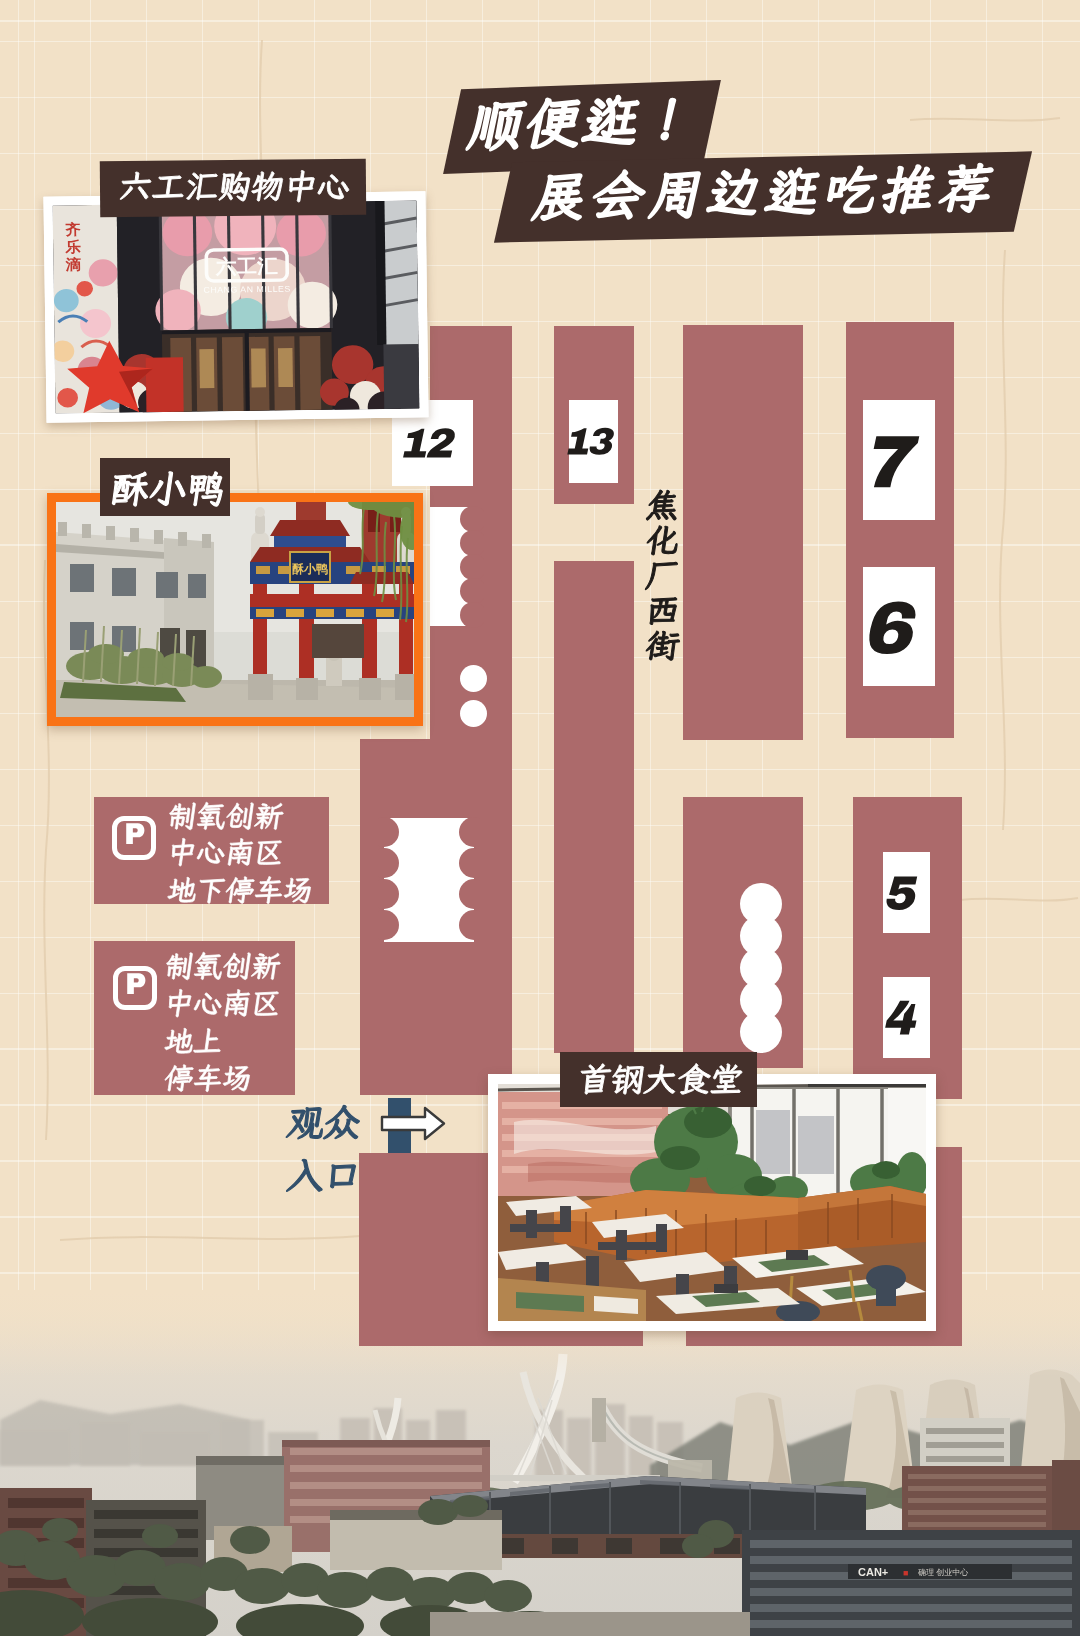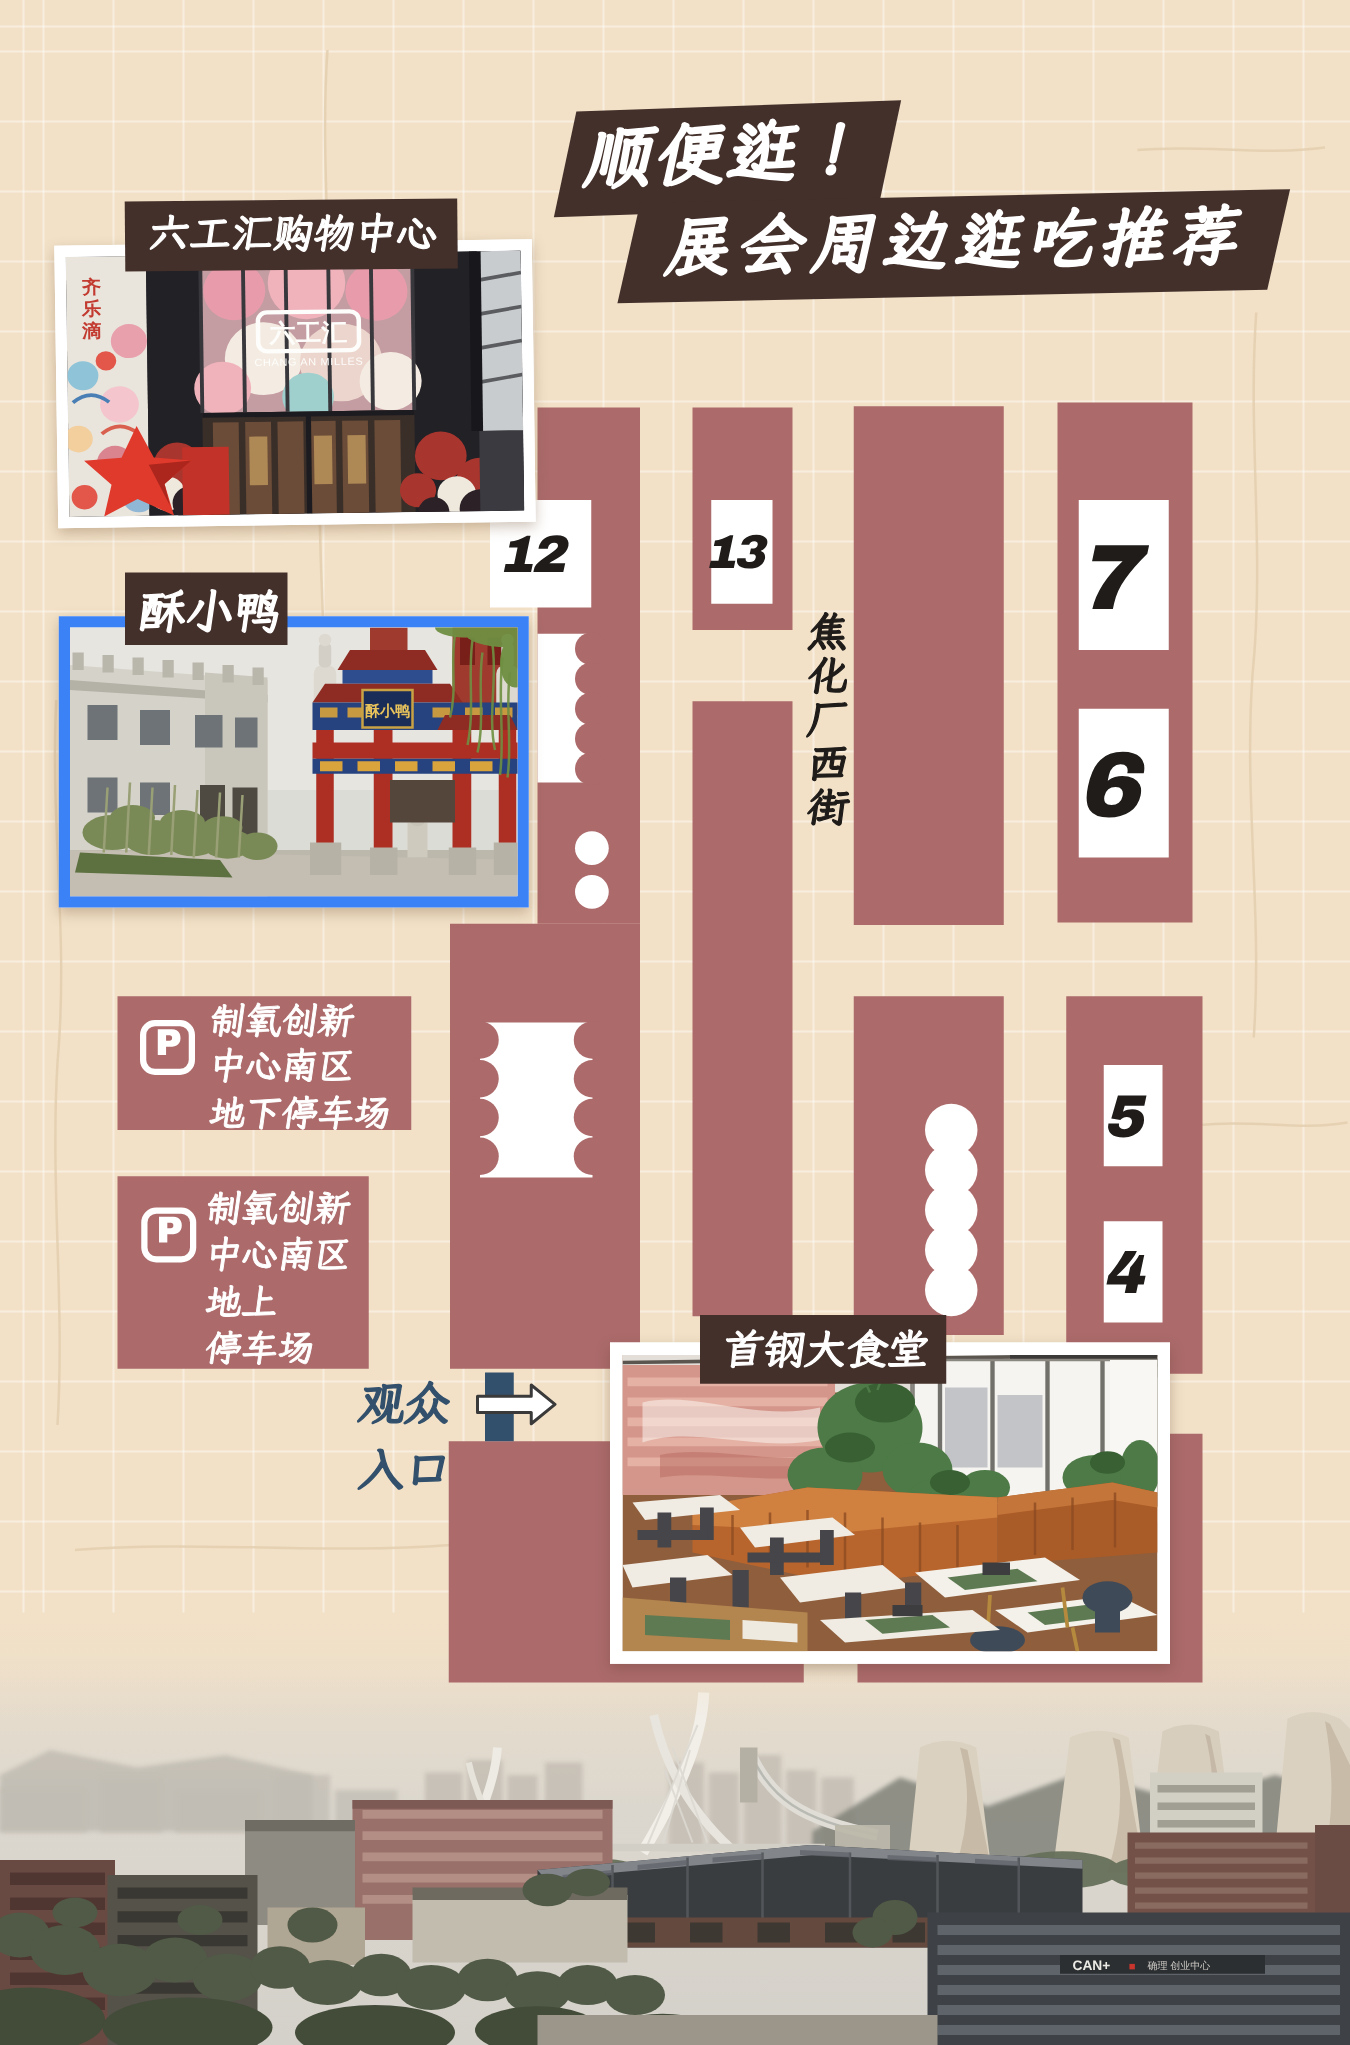--- a/index.html
+++ b/index.html
@@ -607,21 +607,21 @@
         <path transform="translate(66.0,30.0) scale(0.0330,-0.0330)" d="M448 -56Q472 -56 472 -24V16L959 28Q988 30 988 50Q988 62 976 76Q963 89 948 98Q933 107 926 107Q920 107 908 102Q896 98 867 96L472 84L473 629L894 652Q922 655 922 673Q922 695 887 717Q874 725 867 725Q861 725 852 721Q843 717 822 715L469 694Q424 719 407 719Q386 719 386 704Q386 697 394 676Q403 655 403 623Q399 49 397 35L390 -5Q390 -24 404 -35Q417 -46 430 -51Q444 -56 448 -56ZM157 -43Q173 -43 182 -32Q190 -21 203 4Q257 97 304 202Q351 308 351 326Q351 349 338 349Q325 349 307 318Q235 183 136 45Q118 20 102 12Q87 4 87 -6Q87 -17 108 -28Q129 -40 157 -43ZM245 366Q252 366 268 380Q283 394 283 416Q283 427 264 441Q201 487 152 515Q104 543 92 543Q78 543 70 524Q63 506 63 504Q63 490 81 479Q155 435 196 400Q237 366 245 366ZM310 586Q325 572 334 572Q343 572 352 580Q362 589 368 600Q374 610 374 616Q374 630 322 677Q270 724 239 742Q208 761 201 761Q193 761 179 750Q165 738 165 725Q165 711 184 698Q249 650 310 586Z"></path>
         <path transform="translate(99.0,30.0) scale(0.0330,-0.0330)" d="M764 132Q773 132 786 140Q812 152 812 169Q812 172 795 212Q778 252 726 336Q717 351 703 351Q690 351 676 343Q661 335 661 323Q661 313 666 303Q687 273 697 253Q629 231 571 219Q589 251 623 329Q657 407 660 422Q660 445 618 463Q603 470 592 470Q576 470 576 453Q577 450 577 440Q577 429 556 362Q536 294 492 206Q476 204 456 204Q437 204 437 193Q437 186 446 172Q456 157 471 144Q486 132 496 132Q552 132 721 201Q728 182 738 157Q748 132 764 132ZM812 -94Q865 -94 880 40Q914 273 918 551L921 574Q921 581 910 596Q900 612 866 612L602 598Q635 661 665 740Q665 765 619 787Q601 795 591 795Q575 795 575 778L577 766Q577 731 532 620Q486 509 445 442Q435 427 432 418Q433 520 436 668L441 691Q441 729 379 729L178 716Q126 739 113 739Q94 739 94 725Q94 720 102 700Q111 680 111 651Q115 454 117 258Q117 235 112 194Q112 174 142 160Q158 152 168 152Q192 152 192 178Q192 261 185 649L358 661L354 267Q353 247 348 204V201Q348 182 377 168Q393 160 405 160Q427 160 427 185Q428 194 431 403Q434 397 443 397Q451 397 477 416Q512 443 562 527L841 543Q841 460 837 385Q826 120 790 -2L789 -5Q705 23 668 44Q631 65 619 65Q602 65 602 51Q602 27 712 -47Q781 -94 812 -94ZM86 -66Q97 -66 107 -60Q234 10 277 126Q298 183 306 254Q313 325 315 550Q315 563 308 569Q301 575 284 582Q266 590 251 590Q230 590 230 574Q230 568 236 558Q242 548 242 537Q242 309 233 244Q224 178 204 128Q169 43 84 -25Q70 -37 70 -50Q70 -66 86 -66ZM431 -55Q445 -55 462 -42Q478 -28 478 -16Q478 -5 466 14Q454 34 436 59Q419 84 400 107Q380 130 364 146Q349 163 337 163Q326 163 312 150Q298 137 298 127Q298 118 310 102Q343 65 402 -34Q415 -55 431 -55Z"></path>
         <path transform="translate(132.0,30.0) scale(0.0330,-0.0330)" d="M239 204 238 88Q237 48 236 17Q234 -14 231 -37Q230 -40 230 -44Q230 -47 230 -49Q230 -67 248 -80Q267 -94 282 -94Q308 -94 308 -65L312 241Q319 245 343 258Q367 272 394 288Q421 305 442 320Q462 336 462 346Q462 357 448 357Q437 357 420 349Q393 336 364 324Q334 312 312 303L315 490L421 497Q449 500 449 519Q449 527 440 538Q431 549 418 558Q405 566 391 566Q389 566 388 566Q386 565 385 565Q375 562 366 560Q358 559 350 558L316 556L318 748Q318 764 310 772Q303 781 282 788Q271 791 262 793Q254 795 248 795Q232 795 232 782Q232 778 235 769Q244 752 244 719L242 552L198 549Q211 586 223 635V639Q223 653 208 664Q194 675 178 682Q161 689 150 689Q138 689 138 674Q138 670 140 661Q141 659 142 656Q142 653 142 648Q142 639 134 596Q126 553 109 492Q92 432 64 366Q60 356 58 348Q56 340 56 334Q56 318 68 318Q82 318 114 364Q146 409 175 482L242 486L240 274Q182 253 146 241Q109 229 88 225Q68 221 52 221H43Q28 221 28 209Q28 207 30 204Q31 200 32 196Q48 166 78 155Q89 149 100 149Q109 149 115 152Q121 154 126 155Q184 177 239 204ZM801 528 840 531Q840 469 836 395Q833 321 826 250Q820 179 810 116Q801 53 788 8V5L787 6Q786 6 785 6Q755 17 722 32Q690 46 664 60Q644 72 630 72Q616 72 616 59Q616 48 636 28Q668 -4 700 -28Q733 -52 759 -66Q785 -81 798 -81Q811 -81 822 -74Q832 -68 842 -57Q857 -42 863 -16Q869 10 875 49Q885 108 893 190Q901 272 906 362Q912 453 913 538Q913 545 915 551Q917 557 917 563Q917 577 902 588Q887 599 871 599H863L567 579Q582 608 600 648Q618 689 630 727Q633 731 633 735Q633 739 633 742Q633 755 619 767Q605 779 590 788Q574 796 563 796Q546 796 546 777Q546 775 546 773Q547 771 547 769Q548 766 548 764Q548 761 548 759Q548 746 536 706Q524 667 502 612Q481 558 449 498Q417 438 378 385Q363 365 363 352Q363 341 374 341Q389 341 416 367Q443 393 474 432Q505 471 529 510L590 514Q561 422 516 336Q470 249 405 176Q386 156 386 143Q386 132 398 132Q408 132 421 141L445 157Q471 174 510 216Q548 258 592 333Q635 408 671 519L722 523Q692 366 622 236Q553 107 461 8Q441 -13 441 -25Q441 -37 453 -37Q462 -37 474 -30Q486 -22 487 -21Q604 65 682 199Q759 333 801 528Z"></path>
         <path transform="translate(165.0,30.0) scale(0.0330,-0.0330)" d="M457 527 456 318 244 308 227 513ZM788 546 766 332 533 321 535 531ZM533 251 827 264Q842 265 854 268Q867 270 867 284Q867 292 860 304Q853 316 839 331L867 544Q868 550 872 556Q876 563 876 573Q876 577 872 588Q868 599 856 609Q844 619 821 619Q817 619 812 619Q806 619 798 618L535 602L536 788Q536 809 518 818Q500 828 482 831Q465 834 462 834Q443 834 443 820Q443 812 448 804Q452 795 455 786Q458 777 458 764L457 598L216 583Q189 594 172 599Q155 604 145 604Q128 604 128 590Q128 582 136 569Q144 556 148 542Q152 529 153 515L171 296Q172 289 172 283Q173 277 173 269Q173 262 172 256Q172 249 171 240V232Q171 207 192 197Q214 187 227 187Q252 187 252 212V215L250 239L455 248L454 -4Q454 -34 449 -66Q449 -67 448 -68Q448 -70 448 -73Q448 -91 460 -101Q471 -111 484 -116Q498 -120 505 -120Q531 -120 531 -89Z"></path>
         <path transform="translate(198.0,30.0) scale(0.0330,-0.0330)" d="M92 117Q111 117 121 139Q147 194 165 245Q183 296 194 338Q205 380 210 406Q216 432 216 436Q216 440 214 448Q212 455 202 462Q191 468 168 468Q155 468 148 461Q140 454 138 442Q121 367 98 303Q76 239 47 178Q41 166 41 158Q41 141 54 132Q68 123 80 120ZM966 240Q966 252 956 266Q916 320 873 372Q830 425 781 477Q767 491 755 491Q742 491 726 478Q710 464 710 450Q710 439 719 430Q768 374 808 321Q849 268 889 210Q902 192 915 192Q931 192 948 210Q966 227 966 240ZM292 468V463Q294 392 304 326Q313 260 336 202Q360 143 403 96Q446 48 516 16Q586 -16 688 -28Q694 -29 700 -30Q707 -30 714 -30Q763 -30 800 -14Q838 3 838 31Q838 52 817 82Q751 180 705 270Q681 318 663 318Q649 318 649 297Q649 278 661 239Q673 200 692 154Q710 108 729 65L731 60H724Q717 59 705 59Q660 59 609 72Q558 85 514 110Q471 136 444 173Q404 230 390 302Q375 375 373 466Q372 489 362 498Q353 506 334 506H330Q308 505 300 496Q292 487 292 468ZM558 470Q571 470 586 484Q602 499 602 518Q602 535 589 545Q543 589 498 628Q452 666 404 702Q396 708 385 708Q373 708 358 694Q342 681 342 666Q342 655 353 646Q403 606 446 568Q489 529 535 482Q547 470 558 470Z"></path>
       </g>
     </svg>
   </div>
 
 <div style="position:absolute;left:47px;top:493px;width:358px;height:215px;background:#fff;
-border:9px solid #3b82f6;box-shadow:0 4px 10px rgba(120,90,60,.35)">
+border:9px solid #f97316;box-shadow:0 4px 10px rgba(120,90,60,.35)">
 <svg width="358" height="215" viewBox="0 0 358 215">
 <rect width="358" height="215" fill="#dcdcd6"></rect>
 
 <rect width="358" height="130" fill="#e6e5e0"></rect>
 
 <path d="M0,30 L158,42 L158,215 L0,215 Z" fill="#d5d2c9"></path>
 <path d="M0,42 L158,54 L158,60 L0,50 Z" fill="#b4b1a7"></path>
 <path d="M108,36 L158,40 L158,215 L108,215 Z" fill="#c9c6bc"></path>
 <g fill="#6d7377">
 <rect x="14" y="62" width="24" height="28"></rect>

